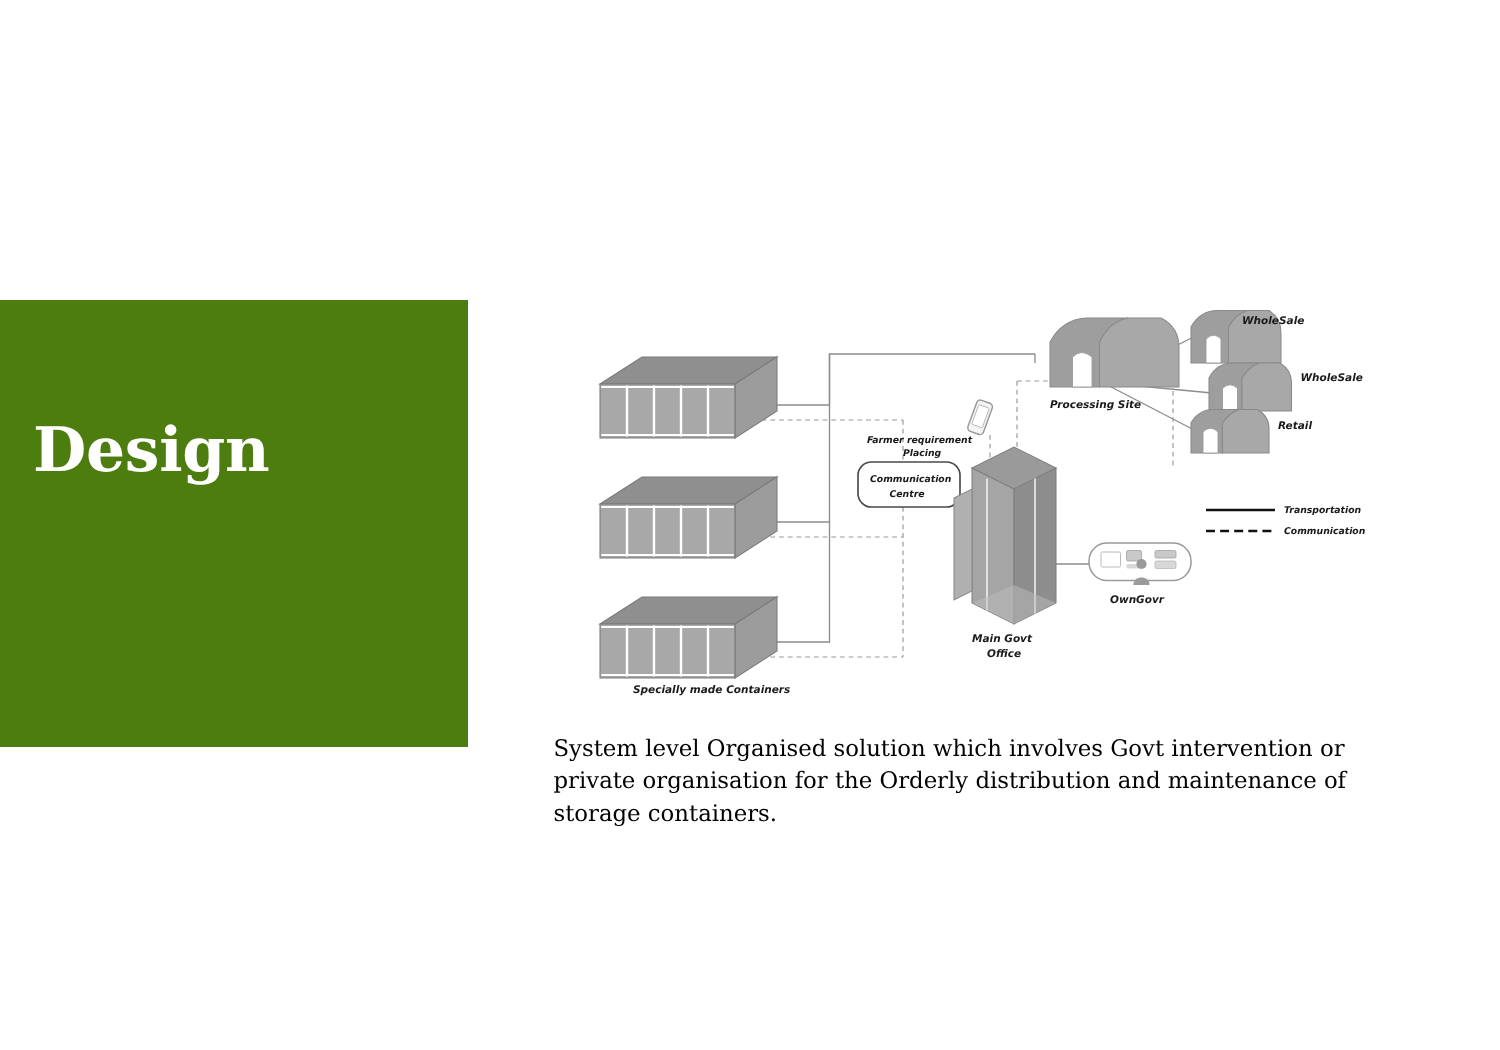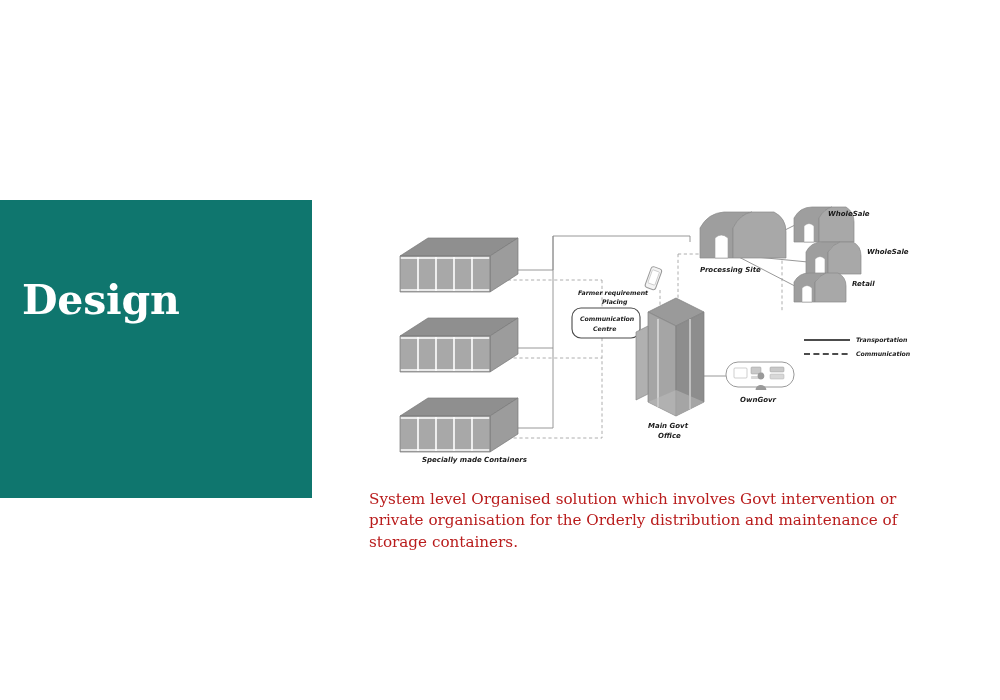--- a/index.html
+++ b/index.html
@@ -9,39 +9,39 @@
     font-family:"Liberation Serif", serif;
     overflow:hidden;
     position:relative;
   }
   #slide{position:absolute;inset:0;background:#ffffff;}
 
   
   .title-block{
     position:absolute;
     left:0;top:200px;width:312px;height:298px;
-    background:#0f766e;
+    background:#4d7c0f;
   }
   .title-text{
     position:absolute;
     left:22px;top:74px;width:285px;
     color:#ffffff;
     font-family:"DejaVu Serif", serif;
     font-size:41px;
     font-weight:700;
     line-height:1.28;
     letter-spacing:-0.2px;
   }
   .title-text .l2{display:block;}
 
   
   .caption{
     position:absolute;
     left:369px;top:489px;width:548px;
-    color:#b91c1c;
+    color:#000000;
     font-family:"DejaVu Serif", serif;
     font-size:15.2px;
     line-height:1.40;
   }
 
   
   .diagram{
     position:absolute;
     left:390px;top:180px;
     width:540px;height:300px;

